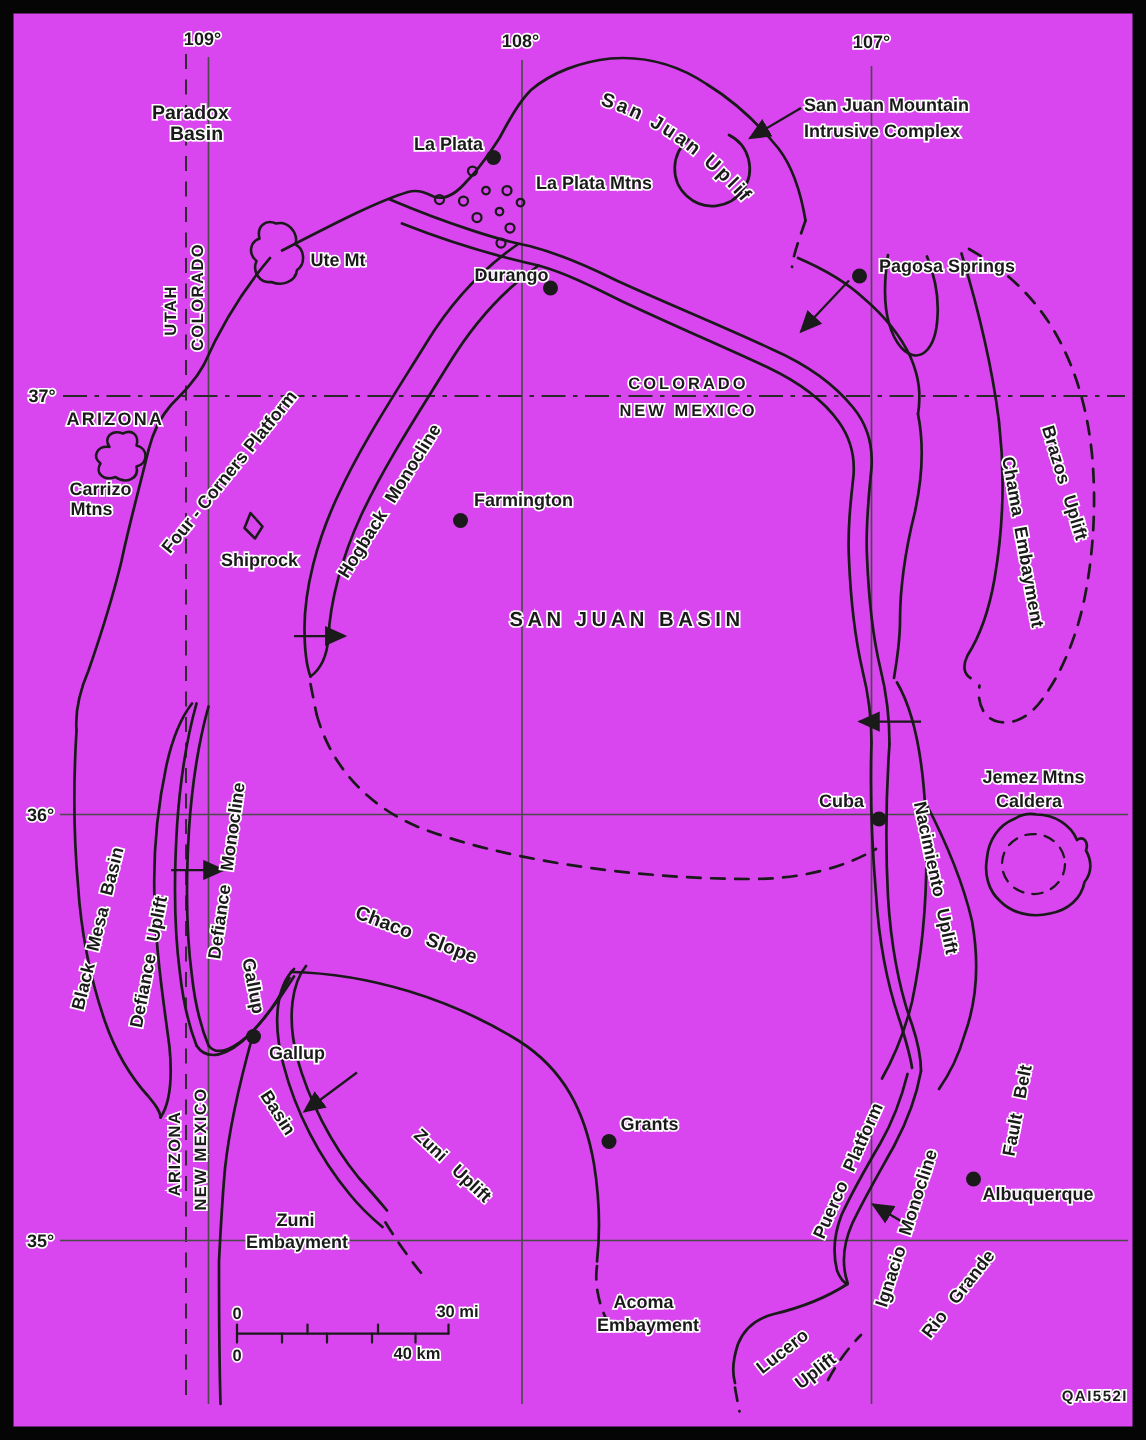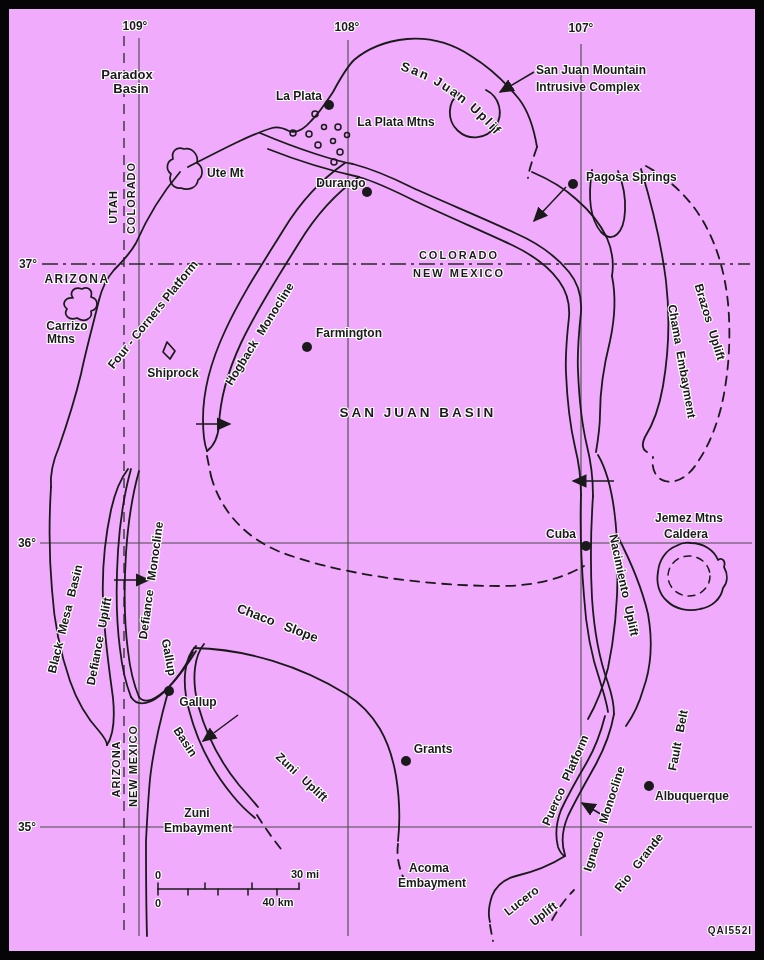--- a/index.html
+++ b/index.html
@@ -1,16 +1,16 @@
 <!DOCTYPE html>
 <html><head>
 <meta charset="utf-8">
 <style>
   html,body{margin:0;padding:0;background:#ffffff;width:764px;height:960px;overflow:hidden;}
-  #map-wrap{position:relative;width:764px;height:960px;background:#f0abfc;}
+  #map-wrap{position:relative;width:764px;height:960px;background:#d946ef;}
   svg{position:absolute;top:0;left:0;}
   text, textPath{
     font-family:"Liberation Sans", sans-serif;
     font-weight:bold;
     fill:#1a1a1a;
     paint-order:stroke fill;
     stroke:#ffffff;
     stroke-width:2.2px;
   }
   .fs11{font-size:11px;} .fs12{font-size:12px;} .fs13{font-size:13px;}

